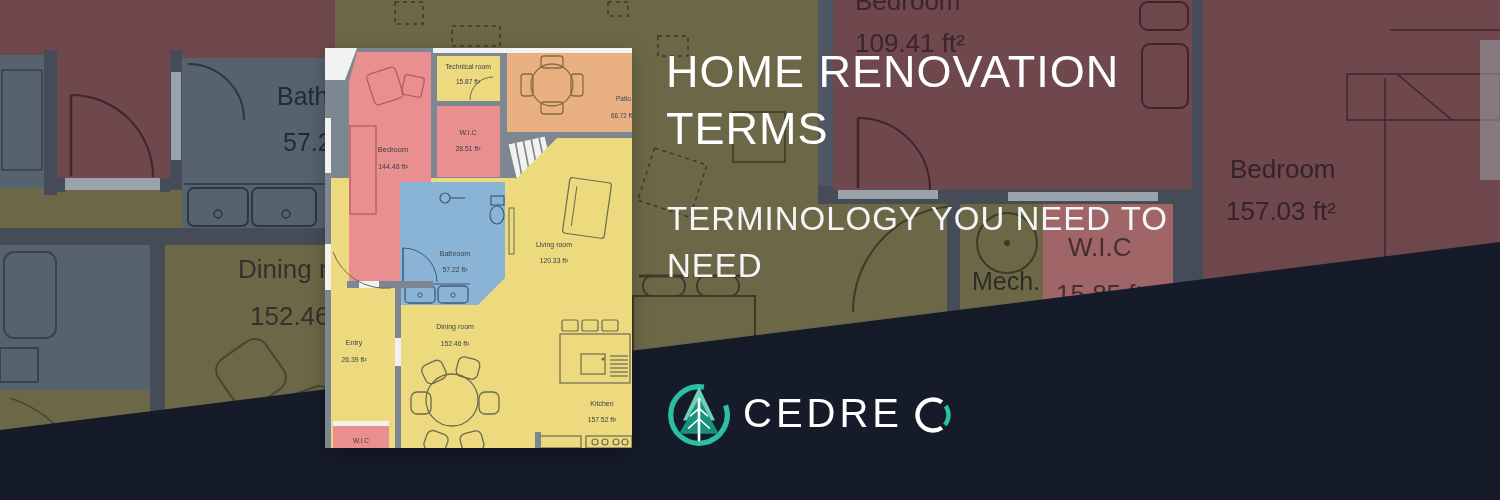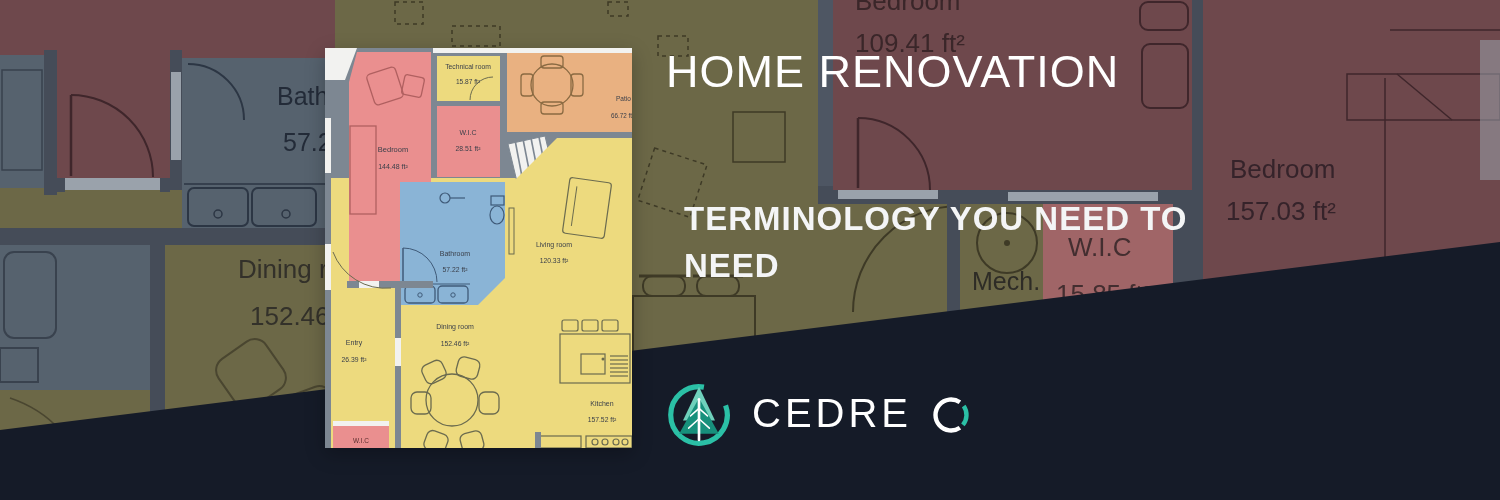--- a/index.html
+++ b/index.html
@@ -12,26 +12,26 @@
     position:absolute;left:325px;top:48px;width:307px;height:400px;
     box-shadow:0 6px 18px rgba(0,0,0,.25);
   }
   .headline{
     position:absolute;left:666px;top:44px;margin:0;color:#ffffff;
     font-size:45px;font-weight:400;letter-spacing:1px;line-height:1.26;
     text-transform:uppercase;
   }
   .headline span{display:block;}
   .subtitle{
-    position:absolute;left:684px;top:196px;margin:0;color:#f4f5f6;
-    font-size:33px;font-weight:700;letter-spacing:1px;line-height:1.42;
+    position:absolute;left:667px;top:196px;margin:0;color:#f4f5f6;
+    font-size:33px;font-weight:400;letter-spacing:1px;line-height:1.42;
   }
   .subtitle span{display:block;}
   .logo{
-    position:absolute;left:666px;top:378px;display:flex;align-items:center;gap:20px;
+    position:absolute;left:666px;top:378px;display:flex;align-items:center;gap:11px;
   }
   .logo-text{
     color:#ffffff;font-size:40px;letter-spacing:4px;font-weight:400;
     line-height:1;transform:translateY(-1px);
   }
   .bg-label{font-family:"Liberation Sans",sans-serif;}
 </style>
 </head>
 <body>
 
@@ -264,20 +264,21 @@
     <text x="277" y="358" font-size="7" fill="#3A3F49" text-anchor="middle">Kitchen</text>
     <text x="277" y="374" font-size="6.8" fill="#3A3F49" text-anchor="middle">157.52 ft²</text>
 
     <rect x="8" y="373" width="56" height="5" fill="#F2F2F0"></rect>
     <rect x="8" y="378" width="56" height="22" fill="#EA8F8F"></rect>
     <text x="36" y="395" font-size="6.5" fill="#5A2E2E" text-anchor="middle">W.I.C</text>
   </svg>
 
   <h1 class="headline">
     <span>HOME RENOVATION</span>
+    <span>TERMS</span>
   </h1>
 
   <p class="subtitle">
     <span>TERMINOLOGY YOU NEED TO</span>
     <span>NEED</span>
   </p>
 
   <div class="logo">
     <svg width="66" height="72" viewBox="0 0 70 74">
 

